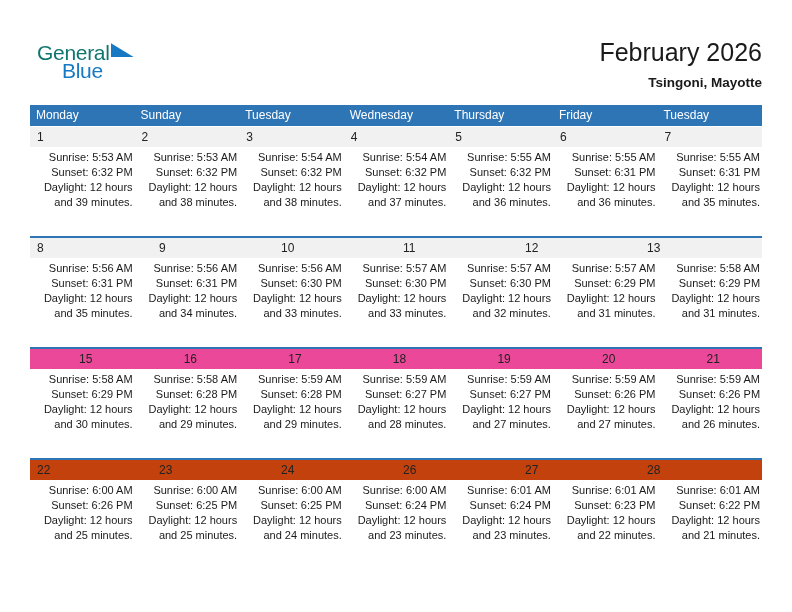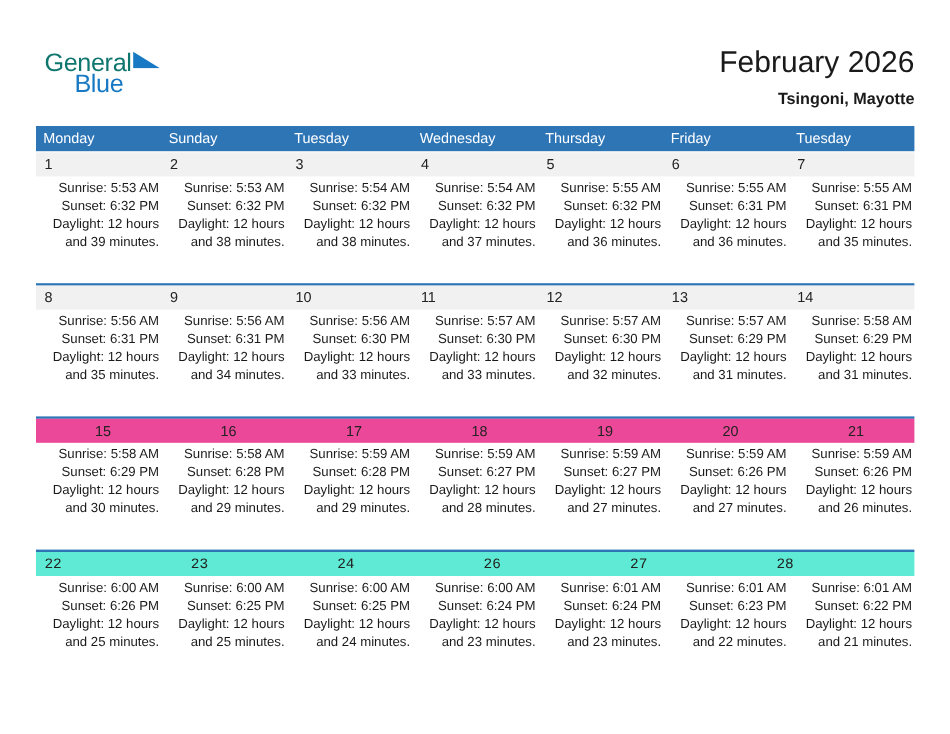--- a/index.html
+++ b/index.html
@@ -115,21 +115,20 @@
         </div>
       </div>
       <div class="week divided" style="border-top-color: rgb(46, 117, 182);">
         <div class="day-band" style="background: rgb(241, 241, 241);">
           <div class="day-num">8</div>
           <div class="day-num">9</div>
           <div class="day-num">10</div>
           <div class="day-num">11</div>
           <div class="day-num">12</div>
           <div class="day-num">13</div>
-          <div class="day-num">14</div>
         </div>
         <div class="week-content">
           <div class="info-cell">
             <div class="info-line">Sunrise: 5:56 AM</div>
             <div class="info-line">Sunset: 6:31 PM</div>
             <div class="info-line">Daylight: 12 hours</div>
             <div class="info-line">and 35 minutes.</div>
           </div>
           <div class="info-cell">
             <div class="info-line">Sunrise: 5:56 AM</div>
@@ -218,21 +217,21 @@
           </div>
           <div class="info-cell">
             <div class="info-line">Sunrise: 5:59 AM</div>
             <div class="info-line">Sunset: 6:26 PM</div>
             <div class="info-line">Daylight: 12 hours</div>
             <div class="info-line">and 26 minutes.</div>
           </div>
         </div>
       </div>
       <div class="week divided" style="border-top-color: rgb(46, 117, 182);">
-        <div class="day-band" style="background: #5eead4; font-family: Liberation Mono, monospace;">
+        <div class="day-band" style="background: #c2410c;">
           <div class="day-num">22</div>
           <div class="day-num">23</div>
           <div class="day-num">24</div>
           <div class="day-num">26</div>
           <div class="day-num">27</div>
           <div class="day-num">28</div>
         </div>
         <div class="week-content">
           <div class="info-cell">
             <div class="info-line">Sunrise: 6:00 AM</div>

